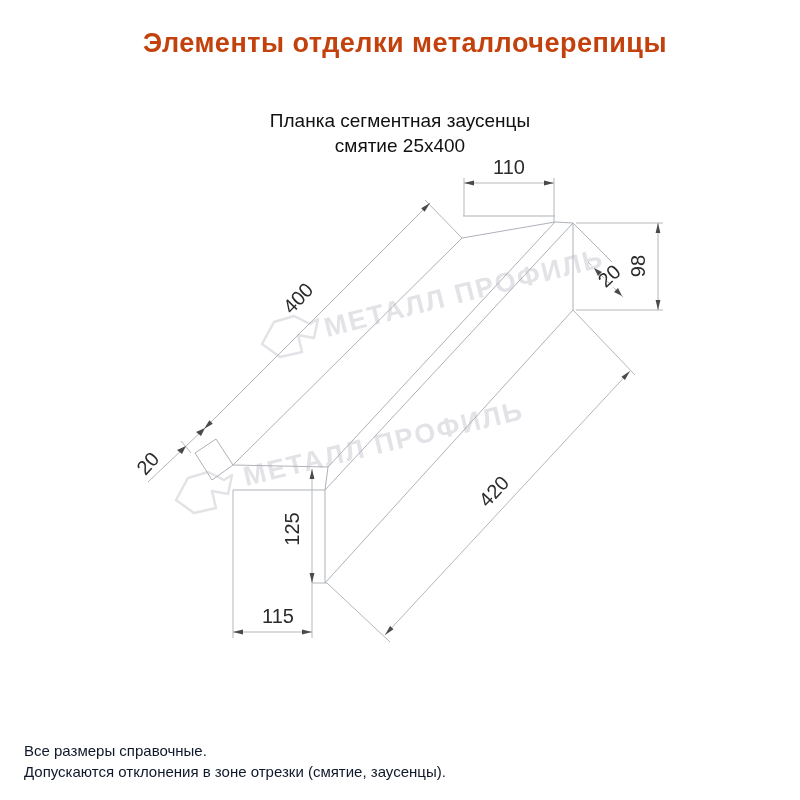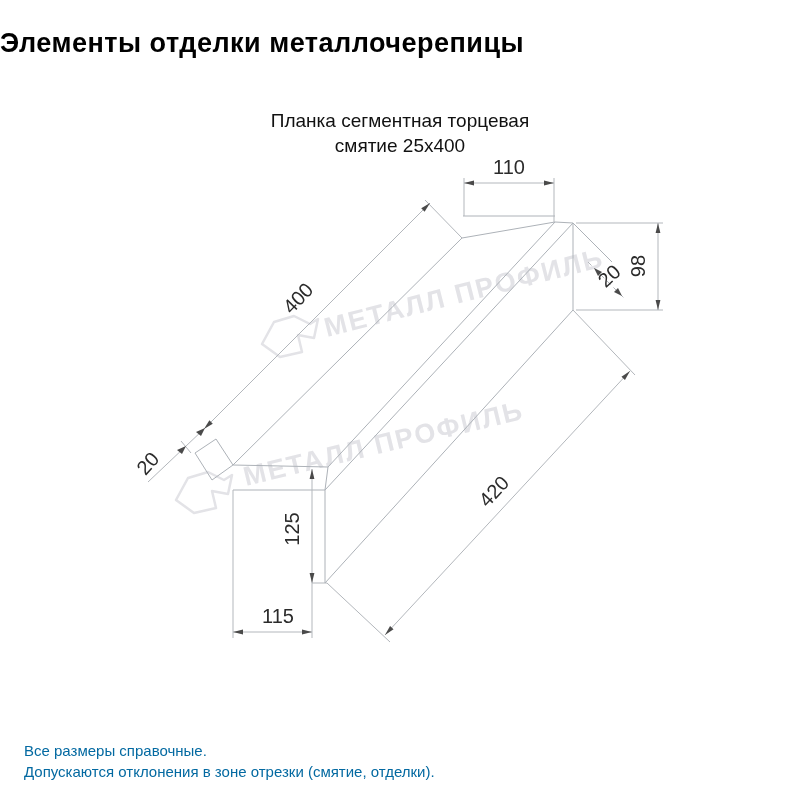--- a/index.html
+++ b/index.html
@@ -1,30 +1,30 @@
 <!DOCTYPE html>
 <html lang="ru"><head>
 <meta charset="utf-8">
 <style>
   html,body{margin:0;padding:0;background:#ffffff;}
   #stage{
     position:relative;width:800px;height:800px;background:#ffffff;overflow:hidden;
     font-family:"Liberation Sans", sans-serif;color:#1a1a1a;
   }
   .page-title{
-    position:absolute;top:28px;left:0;width:667px;text-align:left;
-    font-size:27px;font-weight:bold;letter-spacing:0.5px;color:#000000;
+    position:absolute;top:28px;left:0;width:667px;text-align:right;
+    font-size:27px;font-weight:bold;letter-spacing:0.5px;color:#c2410c;
   }
   .subtitle{
     position:absolute;top:108px;left:0;width:800px;text-align:center;
     font-size:19px;font-weight:400;color:#111;line-height:25px;
   }
   .footer{
     position:absolute;left:24px;bottom:18px;
-    font-size:15px;color:#0369a1;line-height:21px;
+    font-size:15px;color:#0f172a;line-height:21px;
   }
   svg text.dim{
     font-family:"Liberation Sans", sans-serif;
     font-size:20px;fill:#2b2b2b;
   }
   svg text.wm{
     font-family:"Liberation Sans", sans-serif;
     font-size:27px;font-weight:bold;letter-spacing:2px;fill:#e3e3e7;
   }
   .shape-line{stroke:#adb2b8;stroke-width:1;fill:none;}
@@ -33,21 +33,21 @@
   .arrowpoly{fill:#4a4a4a;}
 </style>
 </head>
 <body>
 
 <div id="stage">
 
   <div class="page-title">Элементы отделки металлочерепицы</div>
 
   <div class="subtitle">
-    <div>Планка сегментная торцевая</div>
+    <div>Планка сегментная заусенцы</div>
     <div>смятие 25х400</div>
   </div>
 
   <svg width="800" height="800" viewBox="0 0 800 800" style="position:absolute;top:0;left:0;">
 
     <defs>
       <marker id="arr" markerWidth="12" markerHeight="8" refX="10" refY="3" orient="auto-start-reverse" markerUnits="userSpaceOnUse">
         <path d="M0,0.6 L10,3 L0,5.4 Z" fill="#4a4a4a"></path>
       </marker>
     </defs>
@@ -129,16 +129,16 @@
     <g>
       <path class="dim-line" d="M327,583 L390,642"></path>
       <path class="dim-line" d="M573,310 L635,375"></path>
       <path class="dim-line" d="M385,635 L630,371" marker-start="url(#arr)" marker-end="url(#arr)"></path>
       <text class="dim" text-anchor="middle" transform="translate(499,496) rotate(-47)">420</text>
     </g>
   </svg>
 
   <div class="footer">
     <div>Все размеры справочные.</div>
-    <div>Допускаются отклонения в зоне отрезки (смятие, отделки).</div>
+    <div>Допускаются отклонения в зоне отрезки (смятие, заусенцы).</div>
   </div>
 
 </div>
 
 </body></html>

